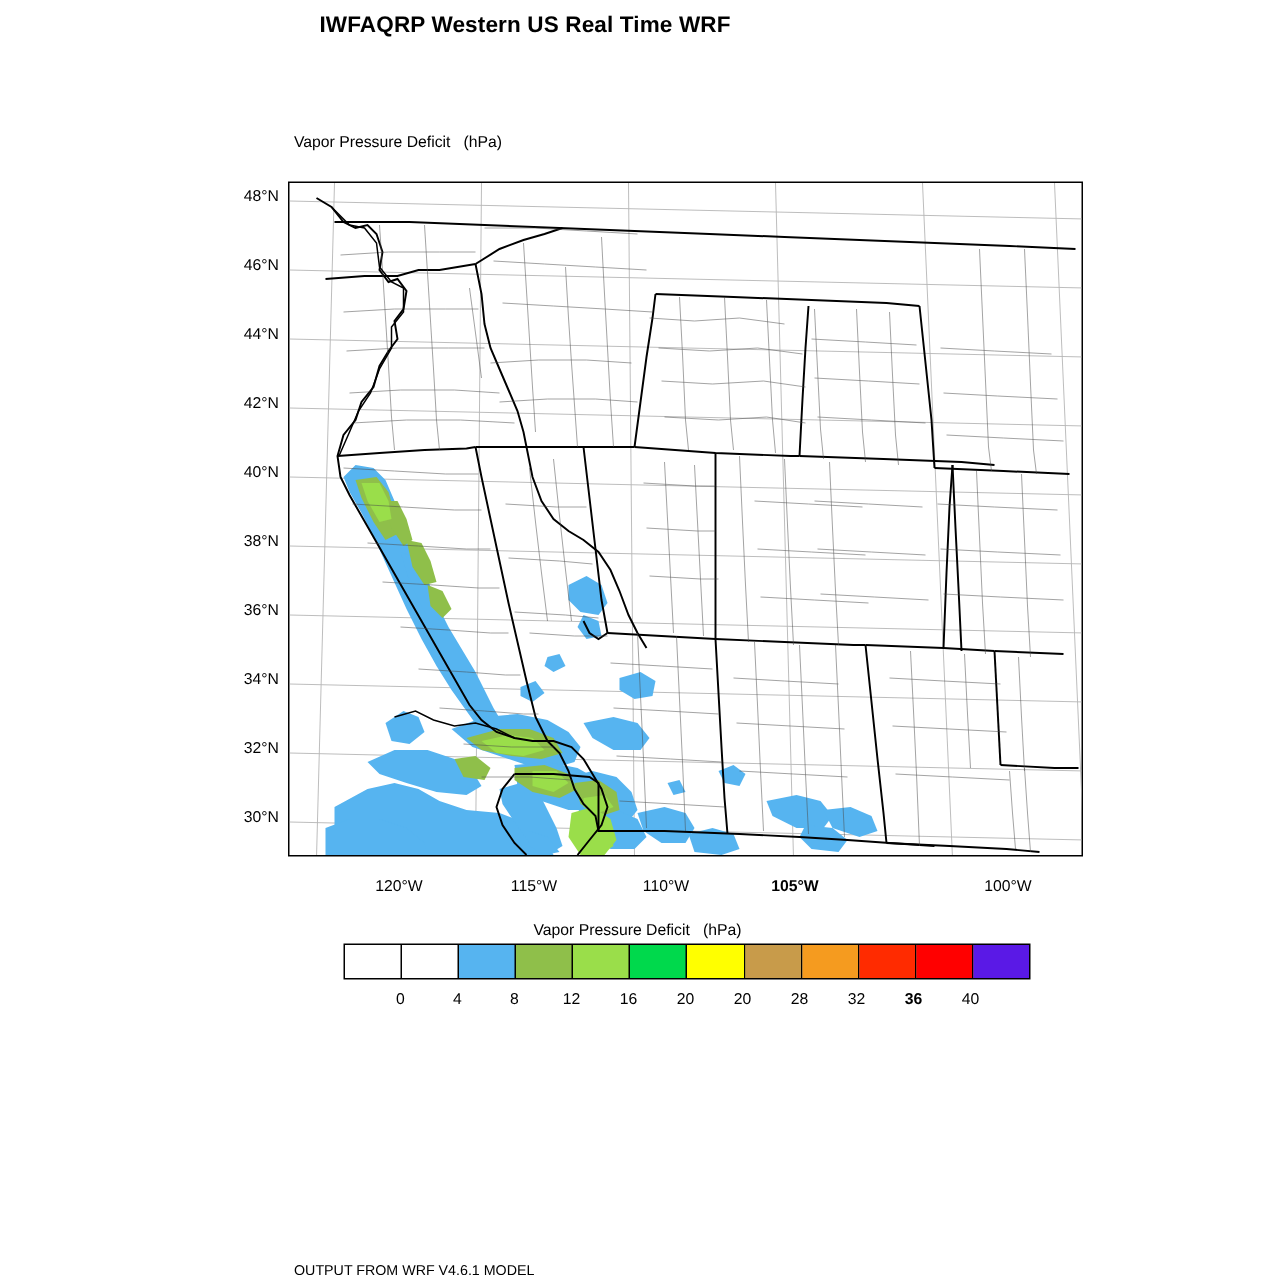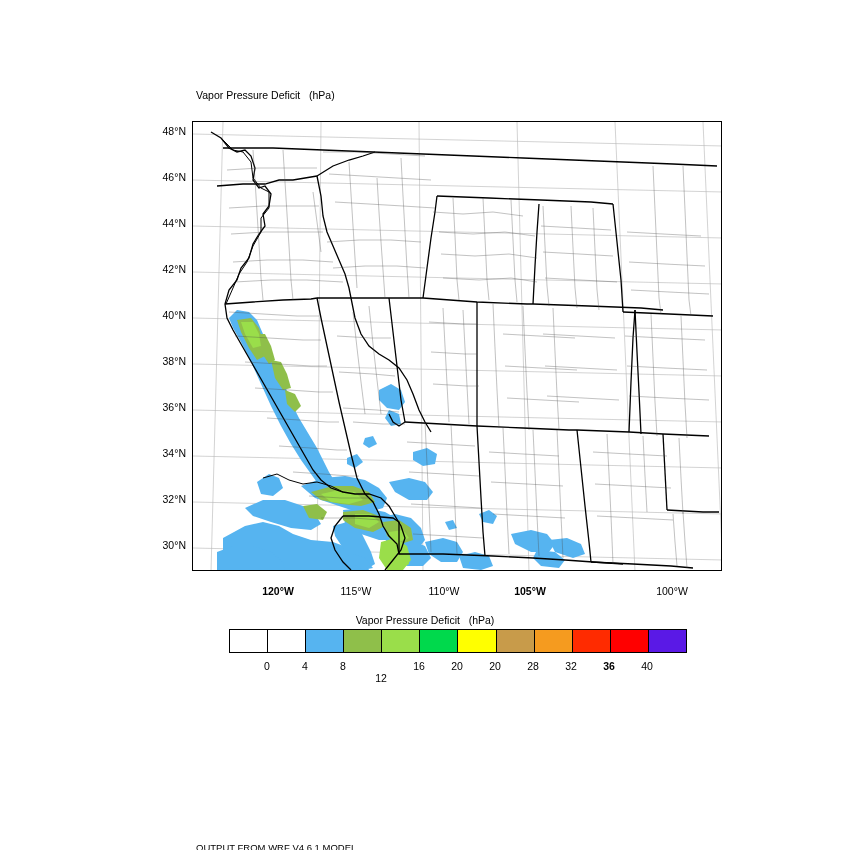--- a/index.html
+++ b/index.html
@@ -134,20 +134,21 @@
     font-size: 9.5px;
     line-height: 12px;
     white-space: pre;
   }
 </style>
 </head>
 <body>
 
 <div class="page">
 
+  <div class="main-title">IWFAQRP Western US Real Time WRF</div>
 
 
   <div class="plot-label">Vapor Pressure Deficit   (hPa)</div>
 
   <div class="map-frame">
     <svg width="530" height="450" viewBox="0 0 530 450">
 
       <g stroke="#b5b5b5" stroke-width="0.6" fill="none">
         <path d="M 30 0 L 18 450"></path>
         <path d="M 128 0 L 124 450"></path>
@@ -384,21 +385,21 @@
   <div class="ylab" style="left:140px; top:171px;">46°N</div>
   <div class="ylab" style="left:140px; top:217px;">44°N</div>
   <div class="ylab" style="left:140px; top:263px;text-align:right;">42°N</div>
   <div class="ylab" style="left:140px; top:309px;">40°N</div>
   <div class="ylab" style="left:140px; top:355px;">38°N</div>
   <div class="ylab" style="left:140px; top:401px;">36°N</div>
   <div class="ylab" style="left:140px; top:447px;">34°N</div>
   <div class="ylab" style="left:140px; top:493px;">32°N</div>
   <div class="ylab" style="left:140px; top:539px;">30°N</div>
 
-  <div class="xlab" style="left:248px; top:585px;font-weight:bold;">120°W</div>
+  <div class="xlab" style="left:236px; top:585px;">120°W</div>
   <div class="xlab" style="left:326px; top:585px;">115°W</div>
   <div class="xlab" style="left:414px; top:585px;">110°W</div>
   <div class="xlab" style="left:500px; top:585px;font-weight:bold;">105°W</div>
   <div class="xlab" style="left:642px; top:585px;">100°W</div>
 
   <div class="cbar-title">Vapor Pressure Deficit   (hPa)</div>
 
   <div class="cbar">
     <div class="cbar-cell" style="background: rgb(255, 255, 255);"></div>
     <div class="cbar-cell" style="background: rgb(255, 255, 255);"></div>
@@ -411,21 +412,21 @@
     <div class="cbar-cell" style="background: rgb(245, 155, 31);"></div>
     <div class="cbar-cell" style="background: rgb(255, 43, 0);"></div>
     <div class="cbar-cell" style="background: rgb(255, 0, 0);"></div>
     <div class="cbar-cell" style="background: rgb(90, 25, 230);"></div>
   </div>
 
   <div class="cbar-ticks">
     <div class="cbar-tick" style="left:23px;">0</div>
     <div class="cbar-tick" style="left:61px;">4</div>
     <div class="cbar-tick" style="left:99px;">8</div>
-    <div class="cbar-tick" style="left:137px;margin-top:12px;">12</div>
+    <div class="cbar-tick" style="left:137px;">12</div>
     <div class="cbar-tick" style="left:175px;">16</div>
     <div class="cbar-tick" style="left:213px;">20</div>
     <div class="cbar-tick" style="left:251px;">20</div>
     <div class="cbar-tick" style="left:289px;">28</div>
     <div class="cbar-tick" style="left:327px;">32</div>
     <div class="cbar-tick" style="left:365px;font-weight:bold;">36</div>
     <div class="cbar-tick" style="left:403px;">40</div>
   </div>
 
   <div class="footer">

